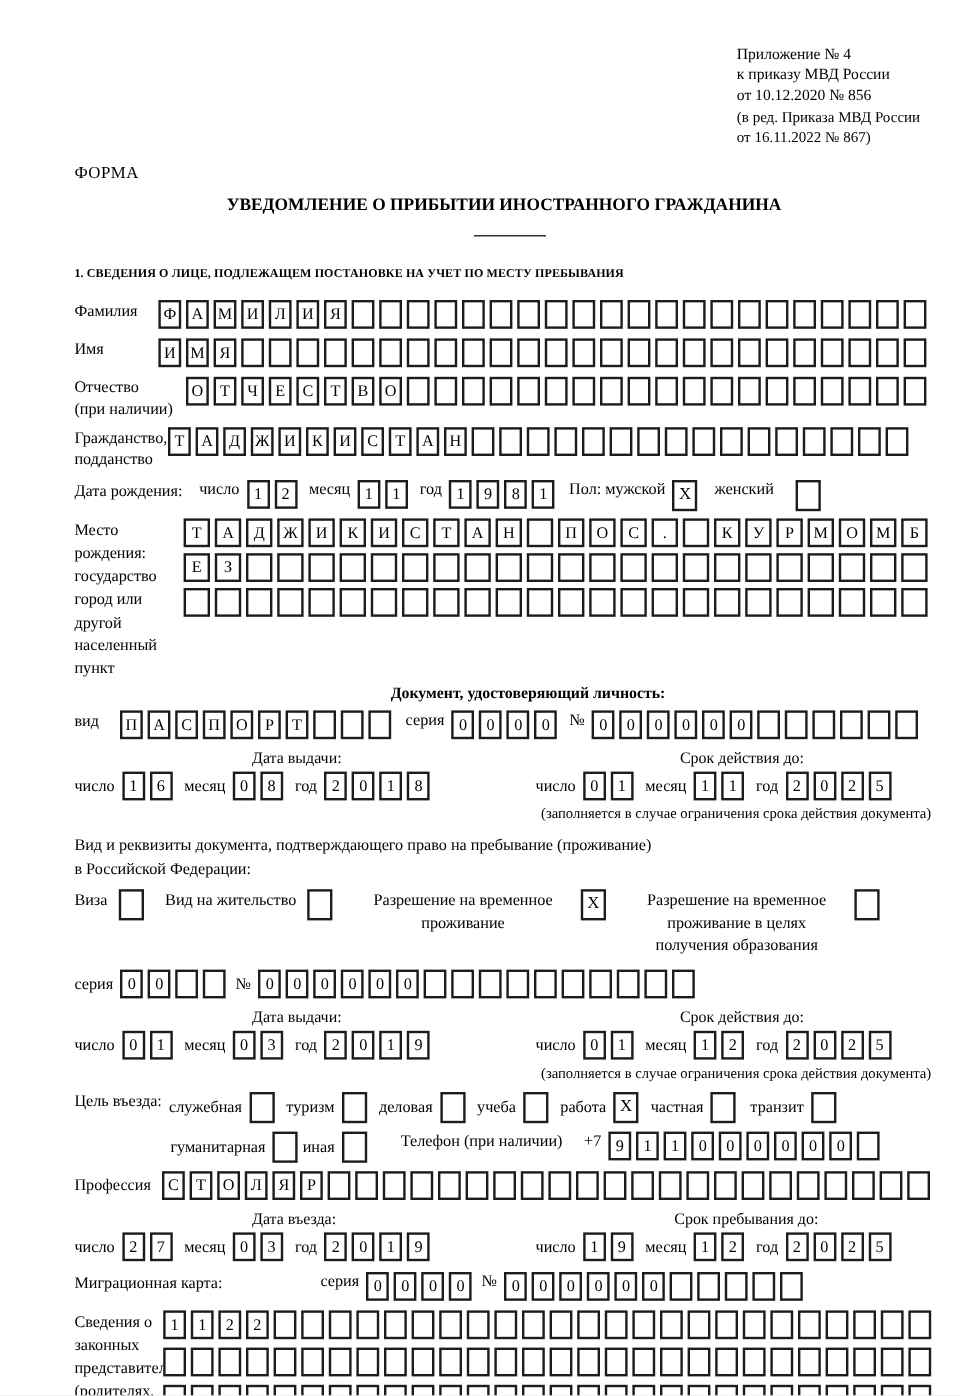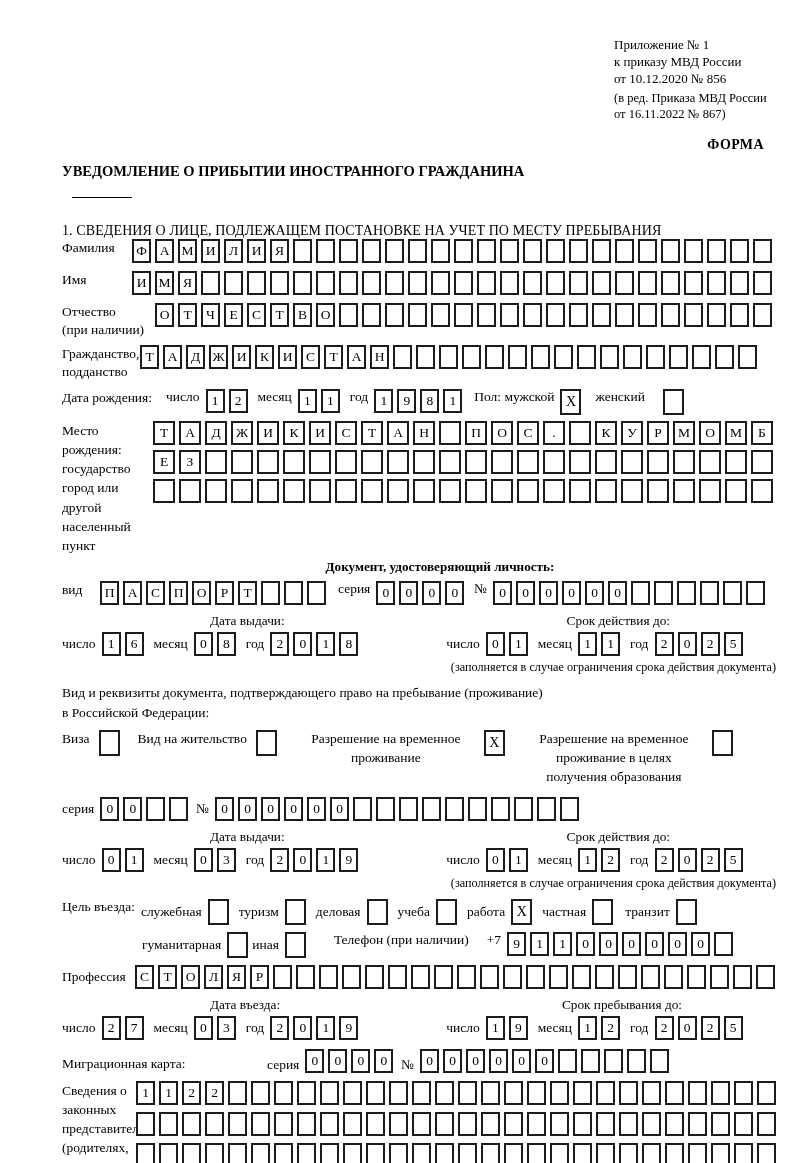--- a/index.html
+++ b/index.html
@@ -1,24 +1,24 @@
 <!DOCTYPE html>
 <html><head>
 <meta charset="utf-8">
 <style>
   html,body{margin:0;padding:0;background:#e8e8e8}
   .page{position:relative;width:800px;height:1163px;margin:0 auto;background:#ffffff;color:#000;
     font-family:"Liberation Serif","DejaVu Serif",serif;font-size:13.5px;
     box-sizing:border-box;padding:36px 22px 0 62px;overflow:hidden}
   .appendix{margin-left:552px;line-height:1.32;font-size:13px}
   .revision{margin-left:552px;margin-top:3px;line-height:1.28;font-size:12.5px}
-  .forma{text-align:right;padding-right:14px;font-weight:bold;font-size:14px;margin-top:15px;letter-spacing:.4px}
-  .title{font-weight:bold;font-size:14.5px;line-height:1.5;margin-top:8px}
+  .forma{text-align:left;padding-right:14px;font-weight:normal;font-size:14px;margin-top:15px;letter-spacing:.4px}
+  .title{text-align:center;font-weight:bold;font-size:14.5px;line-height:1.5;margin-top:8px}
   .blank-line{display:inline-block;width:60px;border-bottom:1.6px solid #000;height:.9em;margin-left:10px}
-  .sec-heading{font-weight:normal;font-size:14px;margin-top:18px;margin-bottom:0;letter-spacing:.1px}
+  .sec-heading{font-weight:bold;font-size:10px;margin-top:18px;margin-bottom:16px;letter-spacing:.1px}
   .frow{display:flex;align-items:flex-start;margin-bottom:8px}
   .flabel{flex:none;line-height:1.32}
   .cells{display:flex;gap:4px;flex:none}
   .cell{flex:none;box-sizing:border-box;width:19px;height:24px;border:2px solid #1c1c1c;
     display:flex;align-items:center;justify-content:center;font-size:13.5px;background:#fff}
   .cellw{width:22px}
   .cbox{flex:none;box-sizing:border-box;width:21px;height:26px;border:2px solid #1c1c1c;
     display:flex;align-items:center;justify-content:center;font-size:14px;background:#fff}
   .doc-heading{font-weight:bold;font-size:13.2px;text-align:center;margin:2px 60px 6px 100px}
   .date-headers{display:flex;font-size:13.3px;margin-bottom:3px}
@@ -37,21 +37,21 @@
   .p-item .plbl{margin-right:6px}
   .lblcol{flex:none;line-height:1.42}
   .cellstack{display:flex;flex-direction:column;gap:5px}
 </style>
 </head>
 <body>
 
 <div class="page">
 
   <div class="appendix">
-    <div>Приложение № 1</div>
+    <div>Приложение № 4</div>
     <div>к приказу МВД России</div>
     <div>от 10.12.2020 № 856</div>
   </div>
   <div class="revision">
     <div>(в ред. Приказа МВД России</div>
     <div>от 16.11.2022 № 867)</div>
   </div>
 
   <div class="forma">ФОРМА</div>
 
@@ -627,21 +627,21 @@
       <span class="dlbl ml10">год</span>
       <span class="cells">
           <span class="cell">2</span>
           <span class="cell">0</span>
           <span class="cell">2</span>
           <span class="cell">5</span>
         </span>
     </div>
   </div>
 
-  <div class="frow" style="align-items:flex-end">
+  <div class="frow" style="align-items:flex-start">
     <span class="flabel" style="width:150px">Миграционная карта:</span>
     <span style="width:55px"></span>
     <span class="dlbl">серия</span>
     <span class="cells">
         <span class="cell">0</span>
         <span class="cell">0</span>
         <span class="cell">0</span>
         <span class="cell">0</span>
       </span>
     <span class="dlbl" style="margin-left:8px">№</span>

